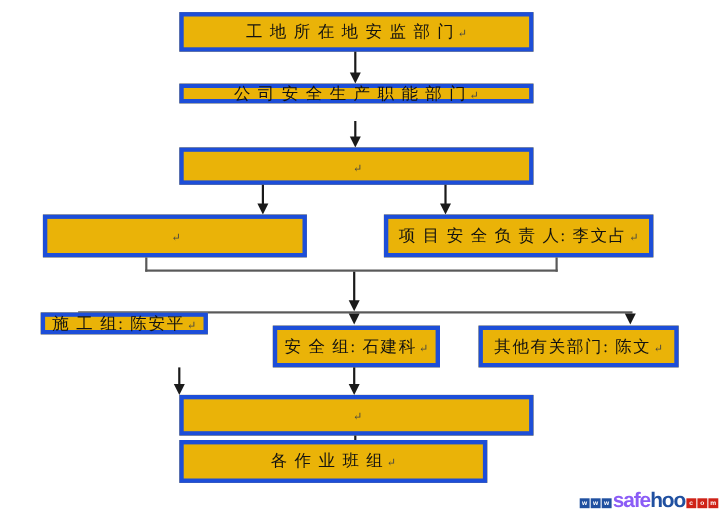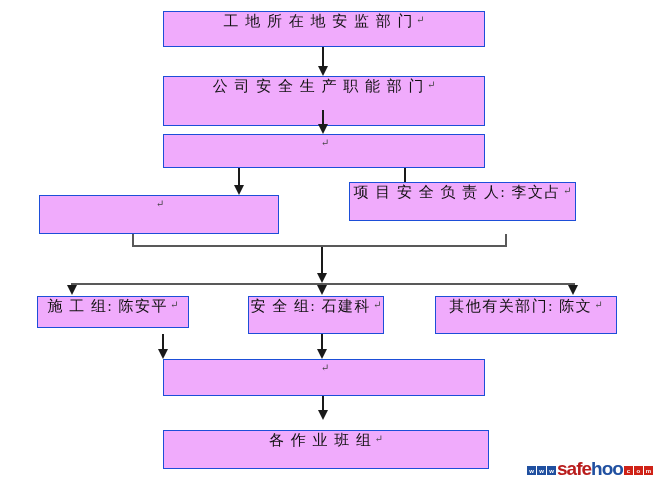--- a/index.html
+++ b/index.html
@@ -5,24 +5,24 @@
   html,body{margin:0;padding:0;background:#ffffff;}
   #canvas{
     position:relative;
     width:656px;height:481px;
     background:#ffffff;
     font-family:"Liberation Serif","DejaVu Serif",serif;
     overflow:hidden;
   }
   .box{
     position:absolute;
-    border:1px solid #1d4ed8;
-    background:#f0abfc;
+    border:4px solid #1d4ed8;
+    background:#eab308;
     display:flex;
-    align-items:flex-start;
+    align-items:center;
     justify-content:center;
     box-sizing:border-box;
     font-size:15px;
     color:#111111;
     letter-spacing:1.5px;
     white-space:nowrap;
   }
   .rm{
     font-size:10px;
     color:#444444;
@@ -52,94 +52,94 @@
     display:flex;align-items:center;justify-content:center;
     color:#ffffff;font-size:6px;font-weight:bold;
     margin-right:1px;margin-bottom:3px;line-height:1;
   }
   .sq.blue{background:#2050a0;}
   .sq.red{background:#cf2217;}
   .big{
     font-size:19px;font-weight:bold;line-height:1;
     letter-spacing:-1px;
   }
-  .big.red{color:#b91c1c;margin-top:13px;}
+  .big.red{color:#8b5cf6;}
   .big.blue{color:#2050a0;text-align:right;}
 </style>
 </head>
 <body>
 
 <div id="canvas">
 
   <div class="box" style="left:163px;top:11px;width:322px;height:36px">
     <span>工 地 所 在 地 安 监 部 门</span>
       <span class="rm">↵</span>
   </div>
   <div class="vl" style="left:322px;top:47px;height:20px"></div>
   <div class="ah" style="left:318px;top:66px"></div>
 
-  <div class="box" style="left:163px;top:76px;width:322px;height:50px">
+  <div class="box" style="left:163px;top:76px;width:322px;height:18px">
     <span>公 司 安 全 生 产 职 能 部 门</span>
       <span class="rm">↵</span>
   </div>
   <div class="vl" style="left:322px;top:110px;height:16px"></div>
   <div class="ah" style="left:318px;top:124px"></div>
 
   <div class="box" style="left:163px;top:134px;width:322px;height:34px">
       <span class="rm">↵</span>
   </div>
   <div class="vl" style="left:238px;top:168px;height:19px"></div>
   <div class="ah" style="left:234px;top:185px"></div>
   <div class="vl" style="left:404px;top:168px;height:19px"></div>
   <div class="ah" style="left:400px;top:185px"></div>
 
   <div class="box" style="left:39px;top:195px;width:240px;height:39px">
       <span class="rm">↵</span>
   </div>
-  <div class="box" style="left:349px;top:182px;width:227px;height:39px">
+  <div class="box" style="left:349px;top:195px;width:245px;height:39px">
     <span>项 目 安 全 负 责 人: 李文占</span>
       <span class="rm">↵</span>
   </div>
 
   <div class="gvl" style="left:132px;top:234px;height:13px"></div>
   <div class="gvl" style="left:505px;top:234px;height:13px"></div>
   <div class="ghl" style="left:132px;top:245px;width:375px"></div>
   <div class="vl" style="left:321px;top:247px;height:27px"></div>
   <div class="ah" style="left:317px;top:273px"></div>
 
   <div class="ghl" style="left:71px;top:283px;width:504px"></div>
   <div class="ah" style="left:67px;top:285px"></div>
   <div class="ah" style="left:317px;top:285px"></div>
   <div class="ah" style="left:568px;top:285px"></div>
 
-  <div class="box" style="left:37px;top:296px;width:152px;height:32px">
+  <div class="box" style="left:37px;top:284px;width:152px;height:20px">
     <span>施 工 组: 陈安平</span>
       <span class="rm">↵</span>
   </div>
-  <div class="box" style="left:248px;top:296px;width:136px;height:38px">
+  <div class="box" style="left:248px;top:296px;width:152px;height:38px">
     <span>安 全 组: 石建科</span>
       <span class="rm">↵</span>
   </div>
   <div class="box" style="left:435px;top:296px;width:182px;height:38px">
     <span>其他有关部门: 陈文</span>
       <span class="rm">↵</span>
   </div>
 
   <div class="vl" style="left:162px;top:334px;height:17px"></div>
   <div class="ah" style="left:158px;top:349px"></div>
   <div class="vl" style="left:321px;top:334px;height:17px"></div>
   <div class="ah" style="left:317px;top:349px"></div>
 
   <div class="box" style="left:163px;top:359px;width:322px;height:37px">
       <span class="rm">↵</span>
   </div>
   <div class="vl" style="left:322px;top:396px;height:16px"></div>
   <div class="ah" style="left:318px;top:410px"></div>
 
-  <div class="box" style="left:163px;top:430px;width:326px;height:39px">
+  <div class="box" style="left:163px;top:400px;width:280px;height:39px">
     <span>各 作 业 班 组</span>
       <span class="rm">↵</span>
   </div>
 
   <div class="logo">
     <span class="sq blue">w</span>
     <span class="sq blue">w</span>
     <span class="sq blue">w</span>
     <span class="big red">safe</span>
     <span class="big blue">hoo</span>

